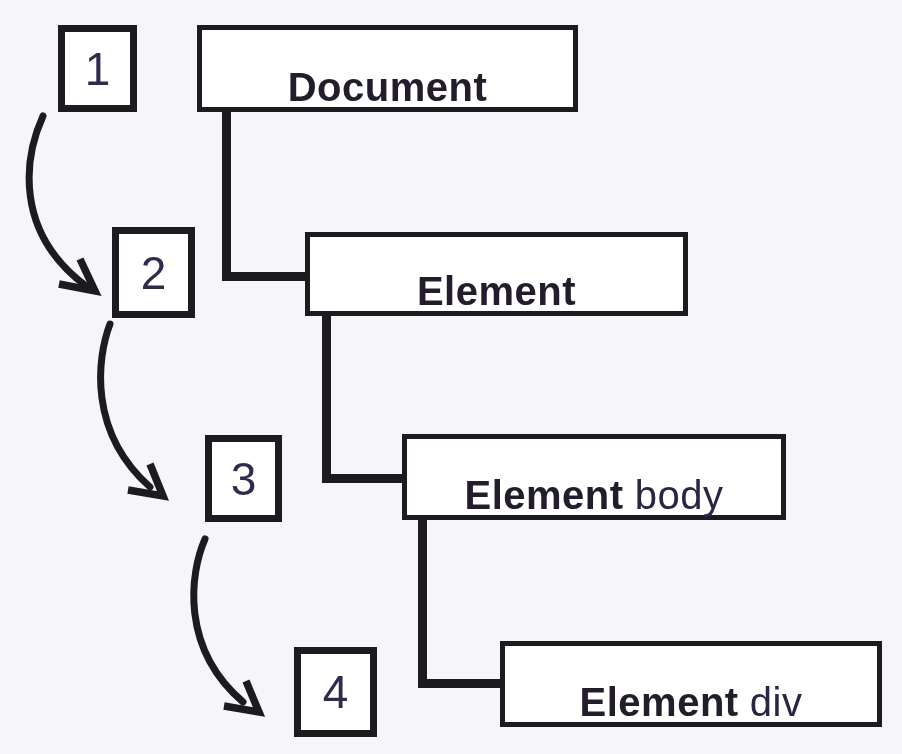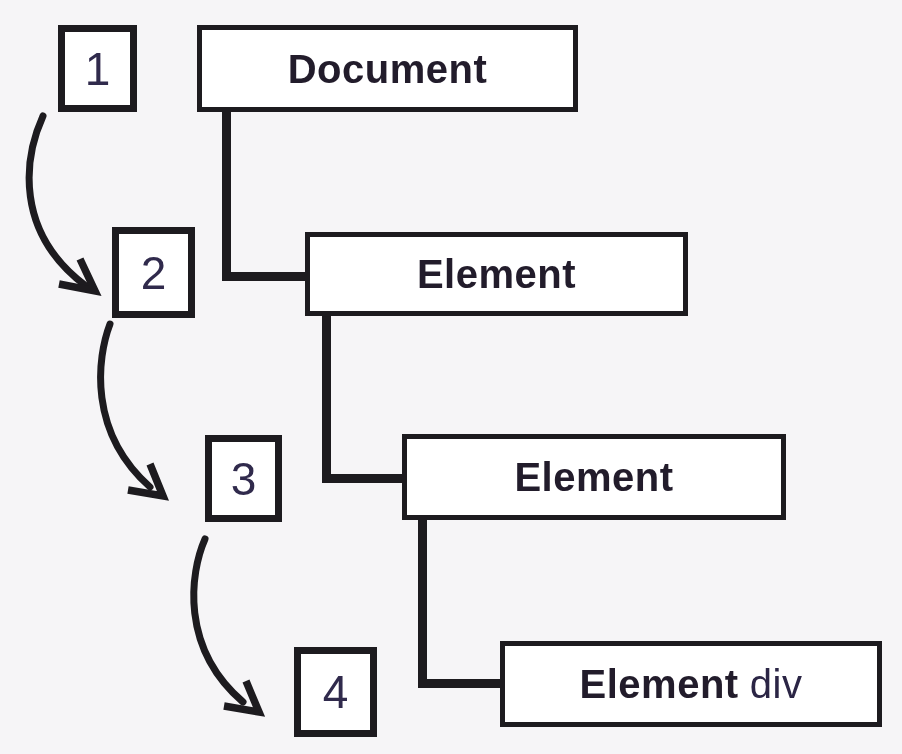--- a/index.html
+++ b/index.html
@@ -20,21 +20,21 @@
     position: absolute;
     background: #1d1b1f;
   }
   
   .node {
     position: absolute;
     background: #ffffff;
     border: 5px solid #1d1b1f;
     box-sizing: border-box;
     display: flex;
-    align-items: center;
+    align-items: flex-end;
     justify-content: center;
     white-space: nowrap;
     line-height: 1;
   }
   .node .bold {
     font-size: 40px;
     font-weight: 700;
     color: #221c2b;
     letter-spacing: 0.5px;
   }
@@ -107,20 +107,21 @@
 
   <div class="node" id="node-document">
     <span class="bold">Document</span>
       <span class="tag"></span>
   </div>
   <div class="node" id="node-html">
     <span class="bold">Element</span>
   </div>
   <div class="node" id="node-body">
     <span class="bold">Element</span>
+      <span class="tag">body</span>
   </div>
   <div class="node" id="node-div">
     <span class="bold">Element</span>
       <span class="tag">div</span>
   </div>
 
   <div class="marker" id="marker-1">
     <span>1</span>
   </div>
   <div class="marker" id="marker-2">

